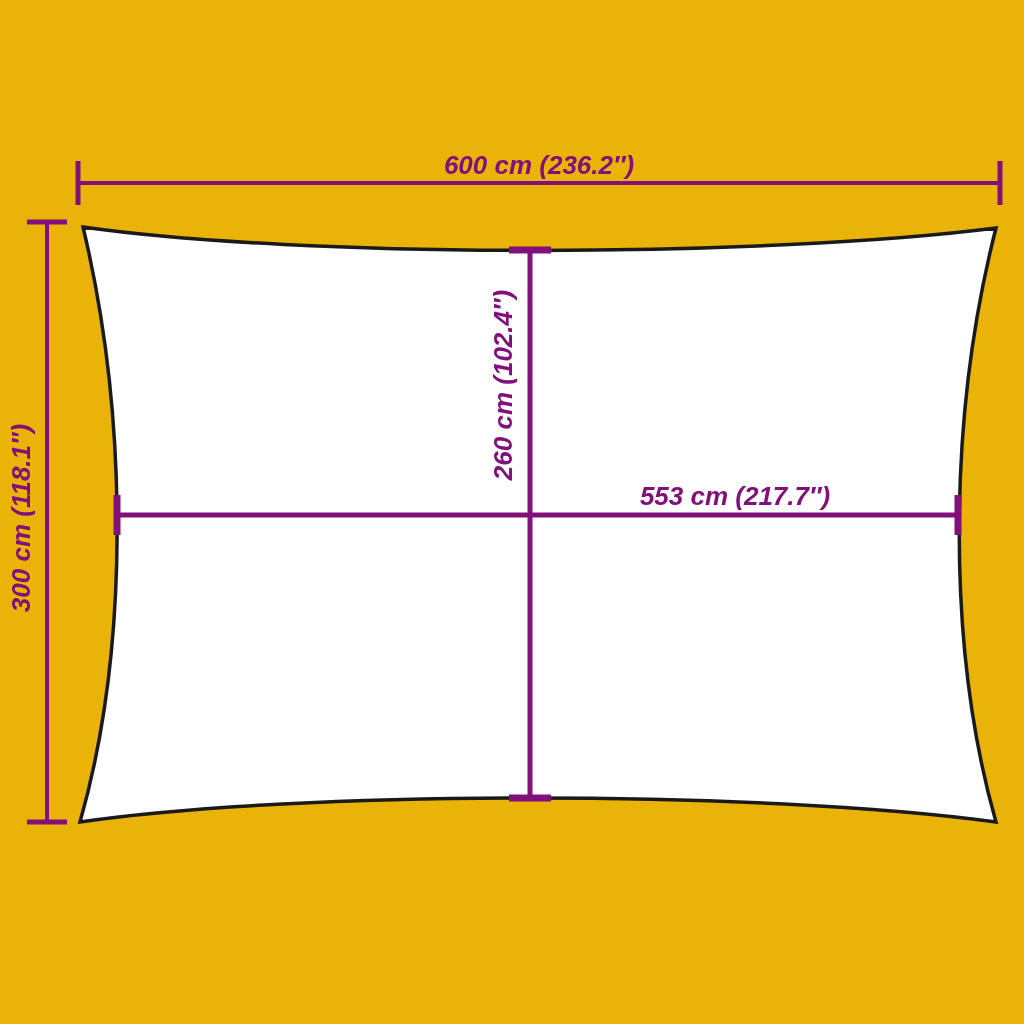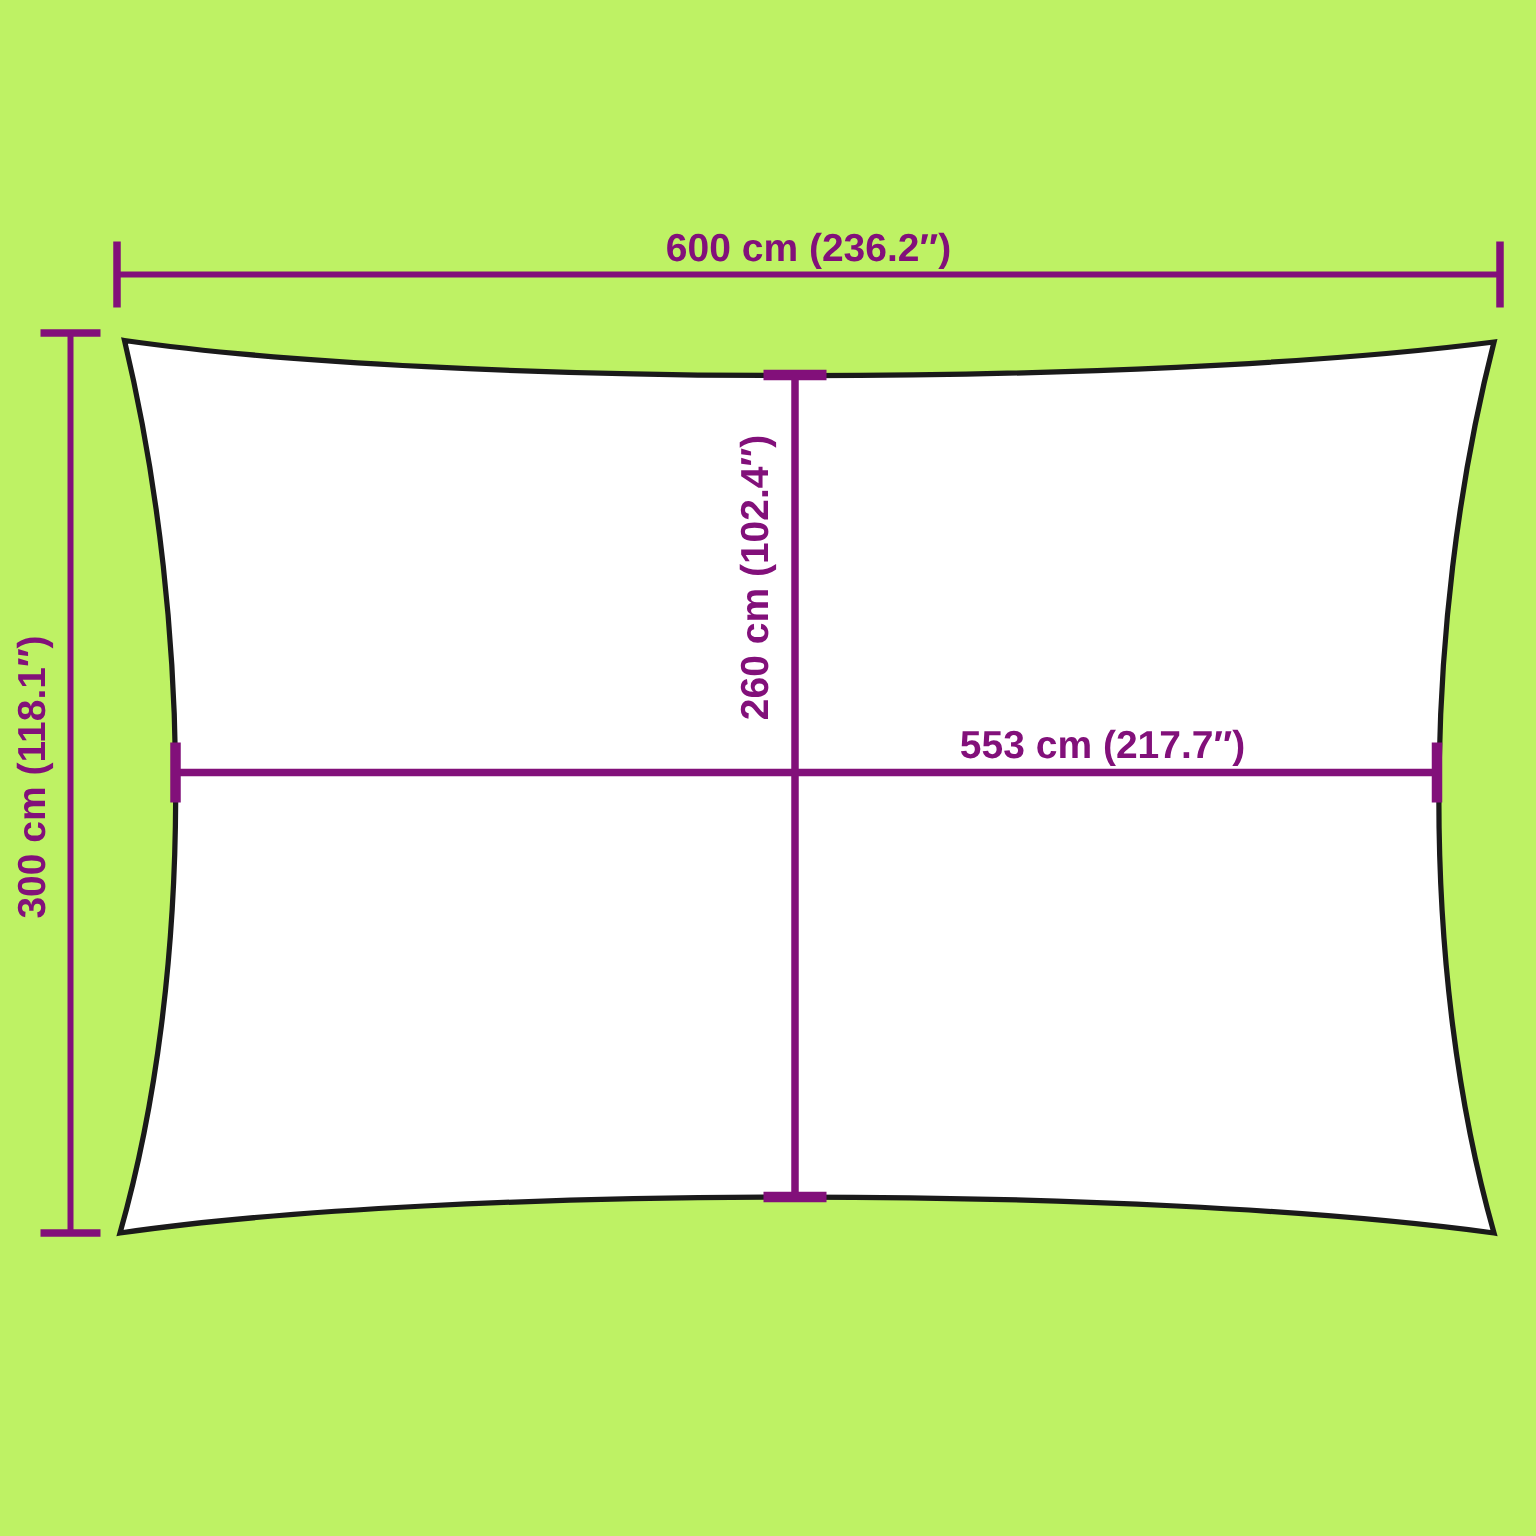--- a/index.html
+++ b/index.html
@@ -4,22 +4,23 @@
 <style>
   html, body {
     margin: 0;
     padding: 0;
     background: #ffffff;
   }
   #canvas {
     position: relative;
     width: 1024px;
     height: 1024px;
-    background: #bef264;
+    background: #eab308;
     overflow: hidden;
+    font-style: italic;
   }
   svg {
     display: block;
     width: 1024px;
     height: 1024px;
   }
   text.dim-label {
     font-family: "Liberation Sans", "DejaVu Sans", sans-serif;
     font-weight: bold;
     font-size: 26px;

